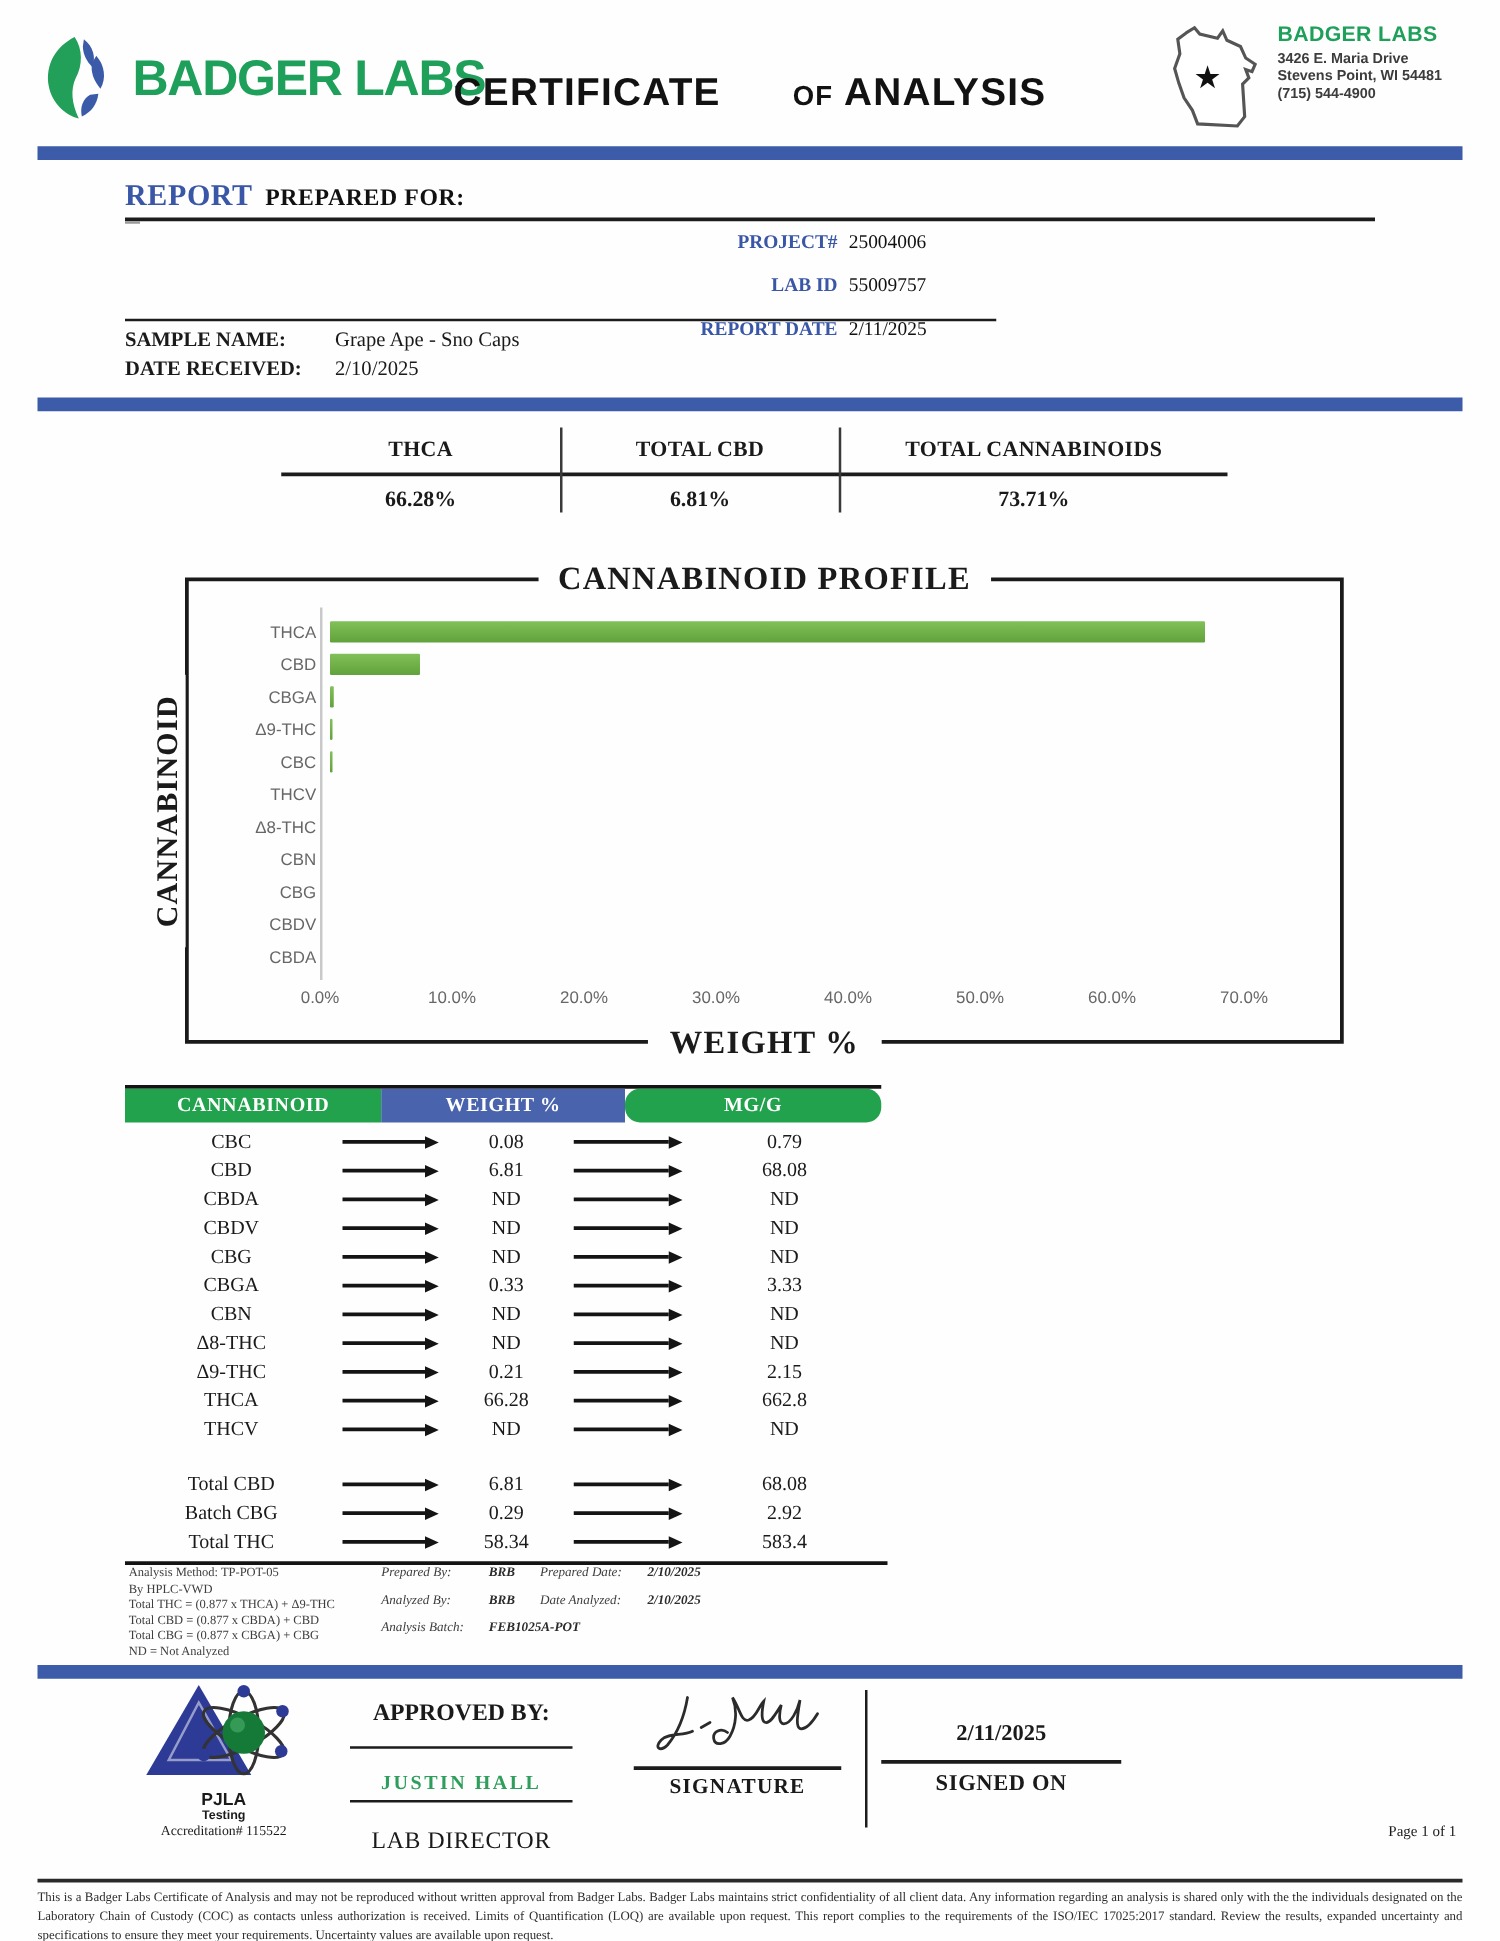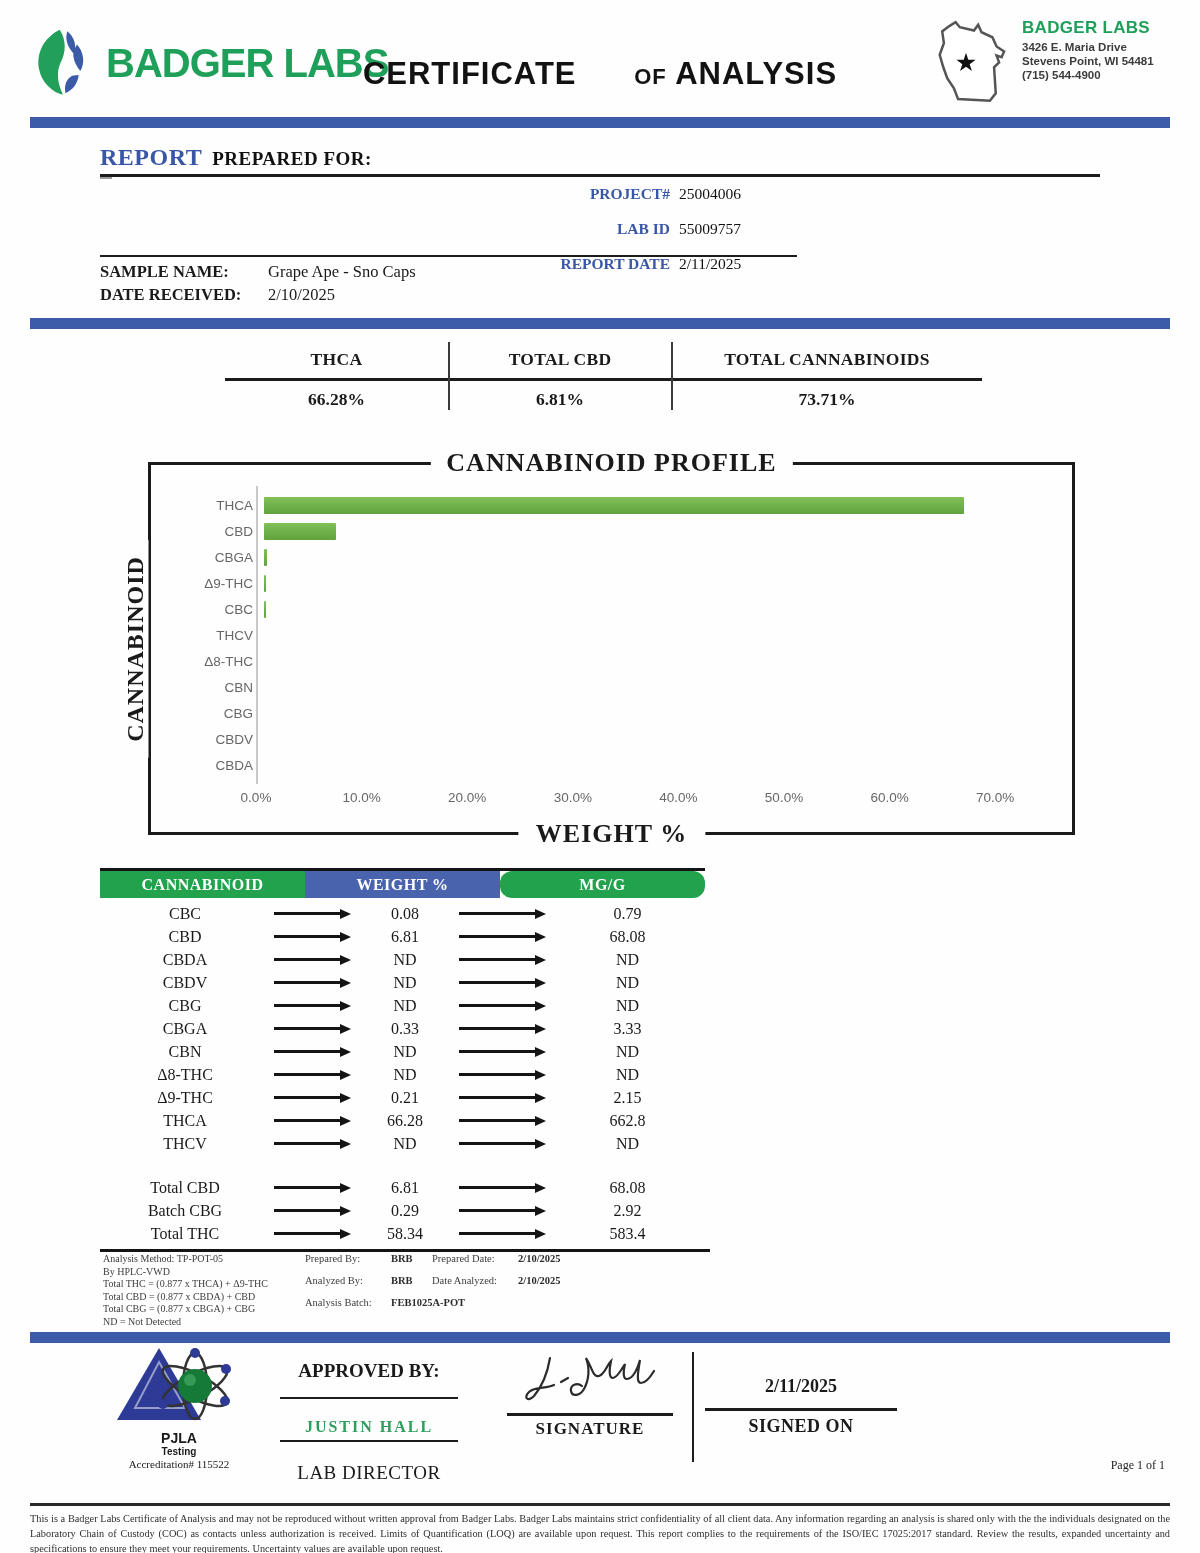--- a/index.html
+++ b/index.html
@@ -84,21 +84,21 @@
   .coa-arrow.a2{width:95px;}
   .coa-arrow::before{content:'';flex:1;height:2.5px;background:#141414;}
   .coa-arrow::after{content:'';width:0;height:0;border-left:11px solid #141414;
                     border-top:5px solid transparent;border-bottom:5px solid transparent;}
   .coa-spacer{height:21px;}
   .coa-bottom-rule{margin-top:4px;width:610px;height:3px;background:#141414;}
 
   
   #notes-method{position:absolute;left:103px;top:1253px;width:270px;font-size:10px;
                 line-height:12.5px;color:#3d3d3d;}
-  .note-col{position:absolute;font-size:10.5px;color:#3d3d3d;}
+  .note-col{position:absolute;font-size:10.5px;color:#3d3d3d;font-style:italic;}
   .note-row{display:flex;height:22px;align-items:flex-start;}
   .note-label{width:86px;}
   .note-value{font-weight:bold;color:#2c2c2c;}
 
   
   .pjla{position:absolute;left:104px;top:1346px;width:150px;text-align:center;}
   .pjla-org{font-family:"Liberation Sans","DejaVu Sans",sans-serif;font-weight:bold;font-size:14px;margin-top:2px;}
   .pjla-sub{font-family:"Liberation Sans","DejaVu Sans",sans-serif;font-weight:bold;font-size:10px;}
   .pjla-num{font-size:11px;margin-top:1px;}
   .approved{position:absolute;left:280px;top:1360px;width:178px;text-align:center;}
@@ -384,21 +384,21 @@
       </div>
     <div class="coa-bottom-rule"></div>
   </div>
 
   <div id="notes-method">
       <div>Analysis Method: TP-POT-05</div>
       <div>By HPLC-VWD</div>
       <div>Total THC = (0.877 x  THCA) + Δ9-THC</div>
       <div>Total CBD = (0.877 x  CBDA) + CBD</div>
       <div>Total CBG = (0.877 x  CBGA) + CBG</div>
-      <div>ND = Not Detected</div>
+      <div>ND = Not Analyzed</div>
     </div>
 
   <div class="note-col" style="left:305px;top:1253px">
     <div class="note-row">
       <span class="note-label">Prepared By:</span>
       <span class="note-value">BRB</span>
     </div>
     <div class="note-row">
       <span class="note-label">Analyzed By:</span>
       <span class="note-value">BRB</span>

